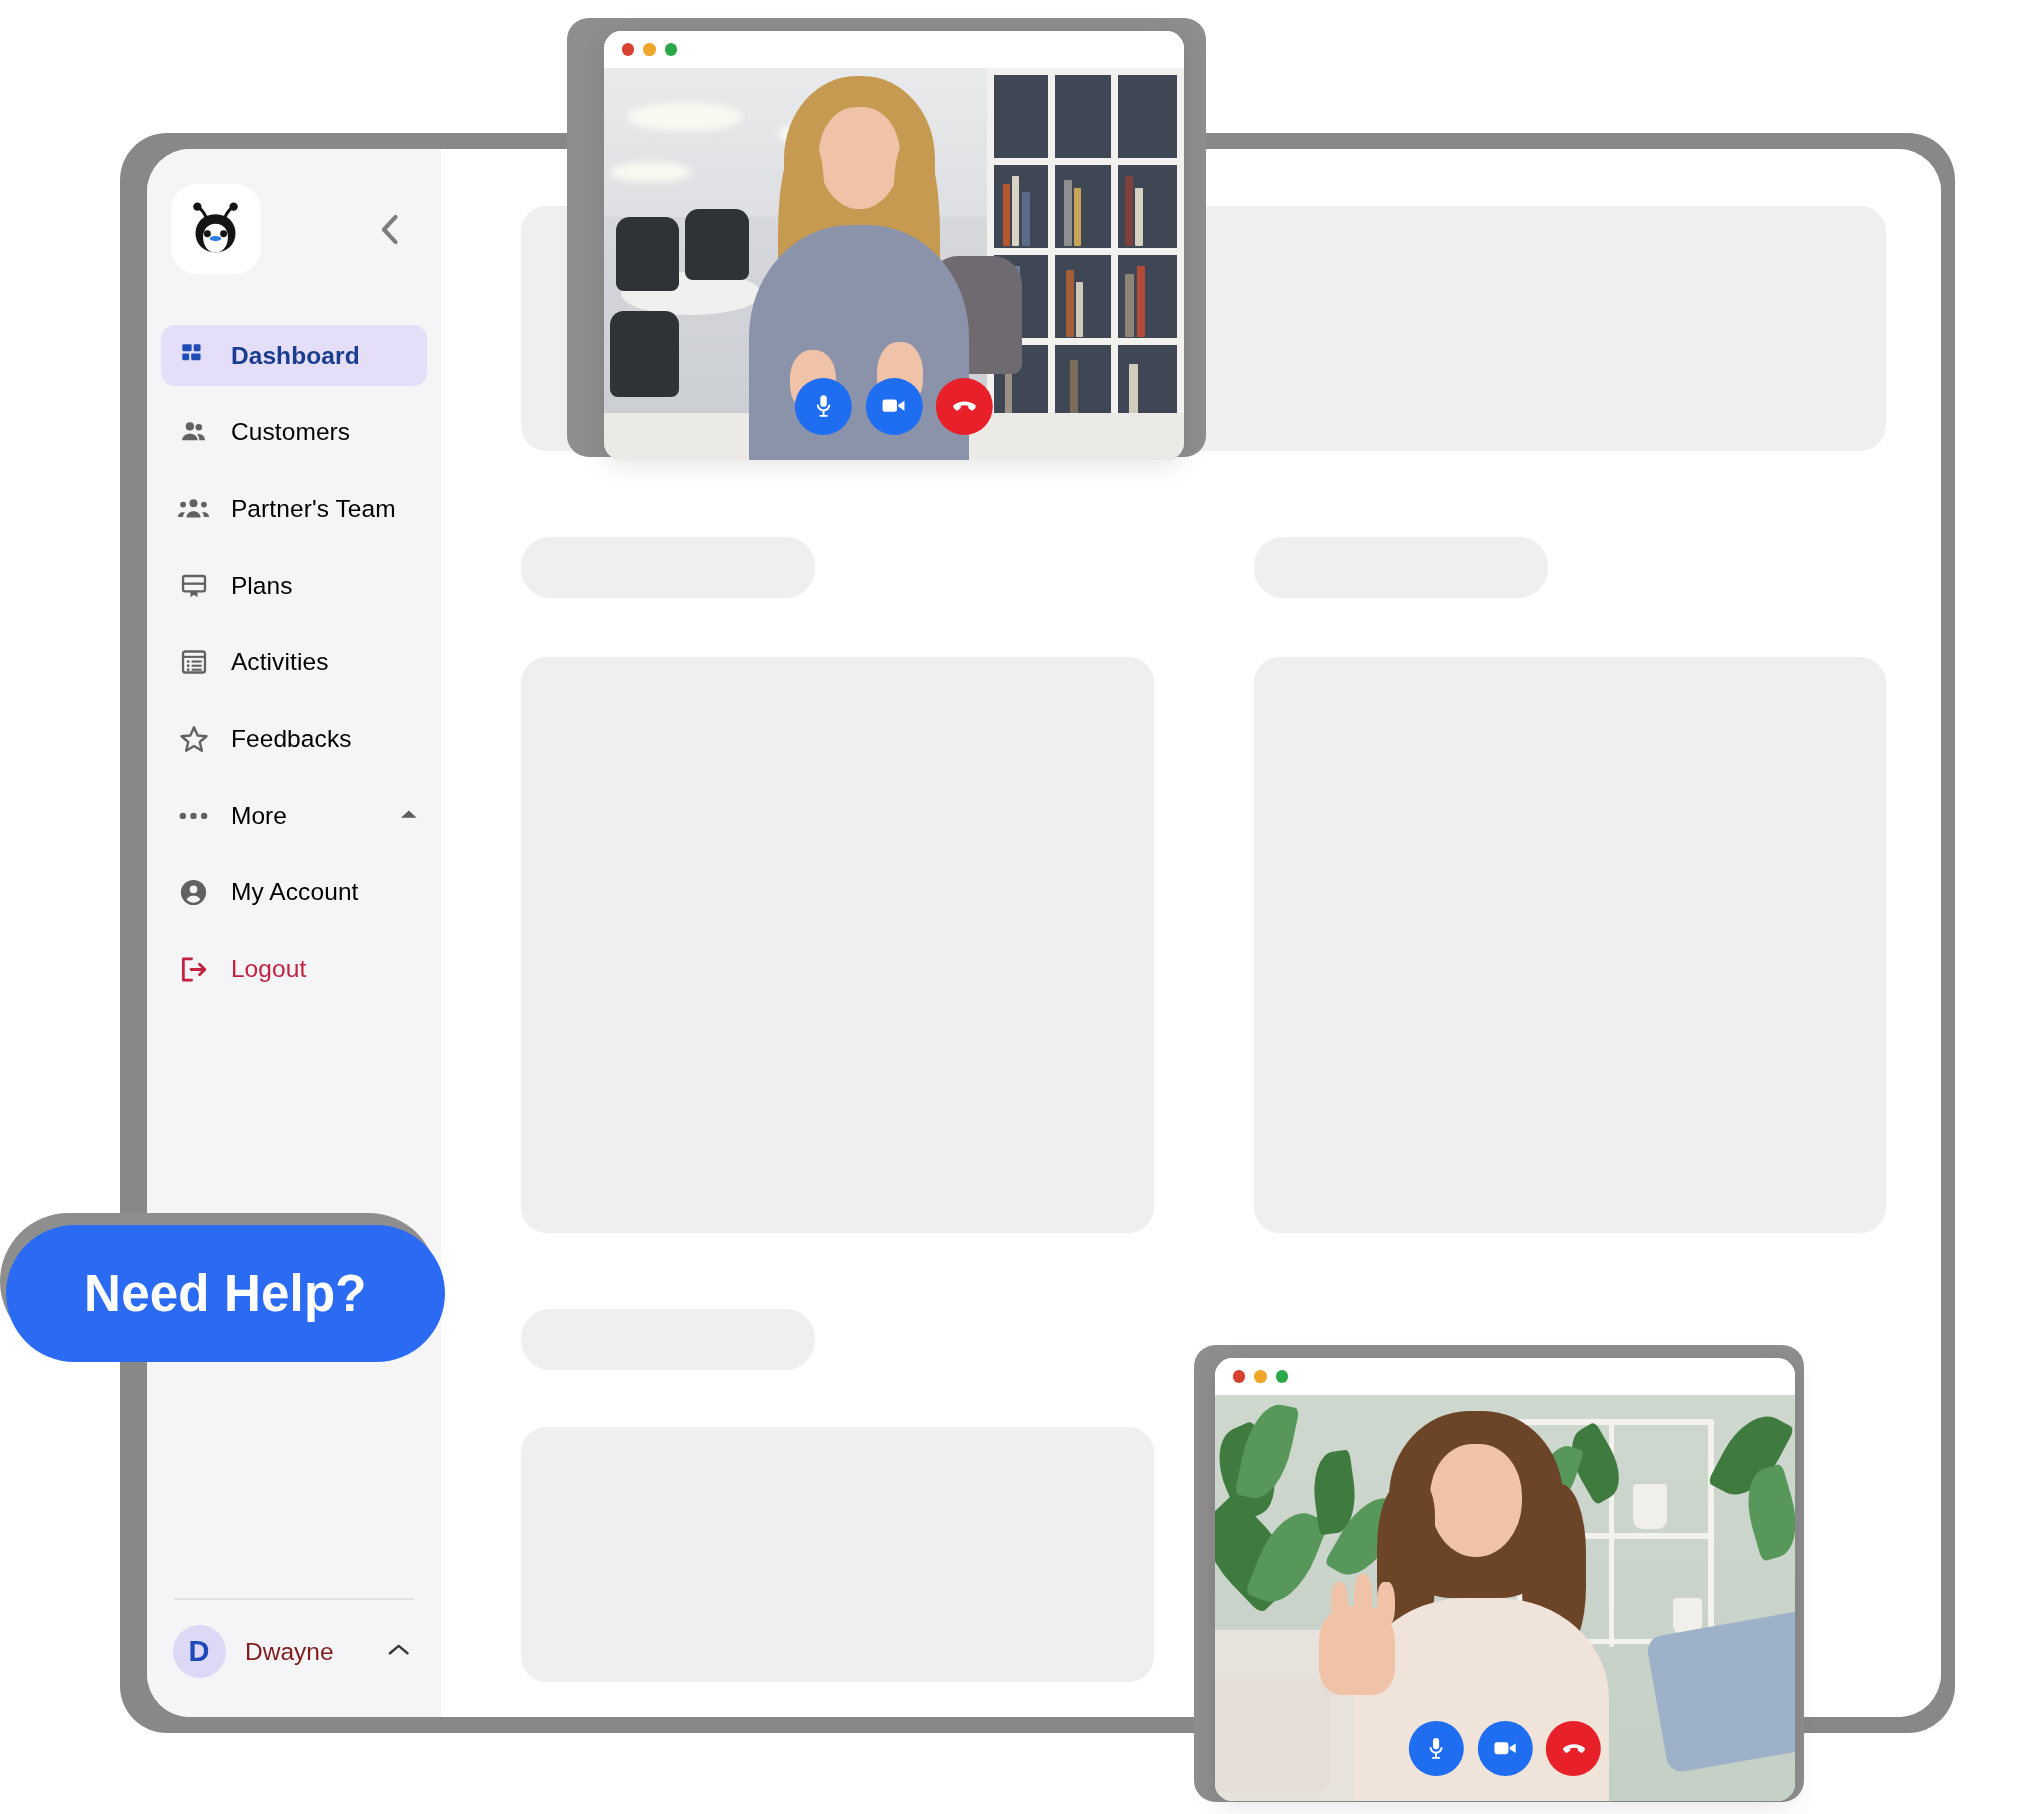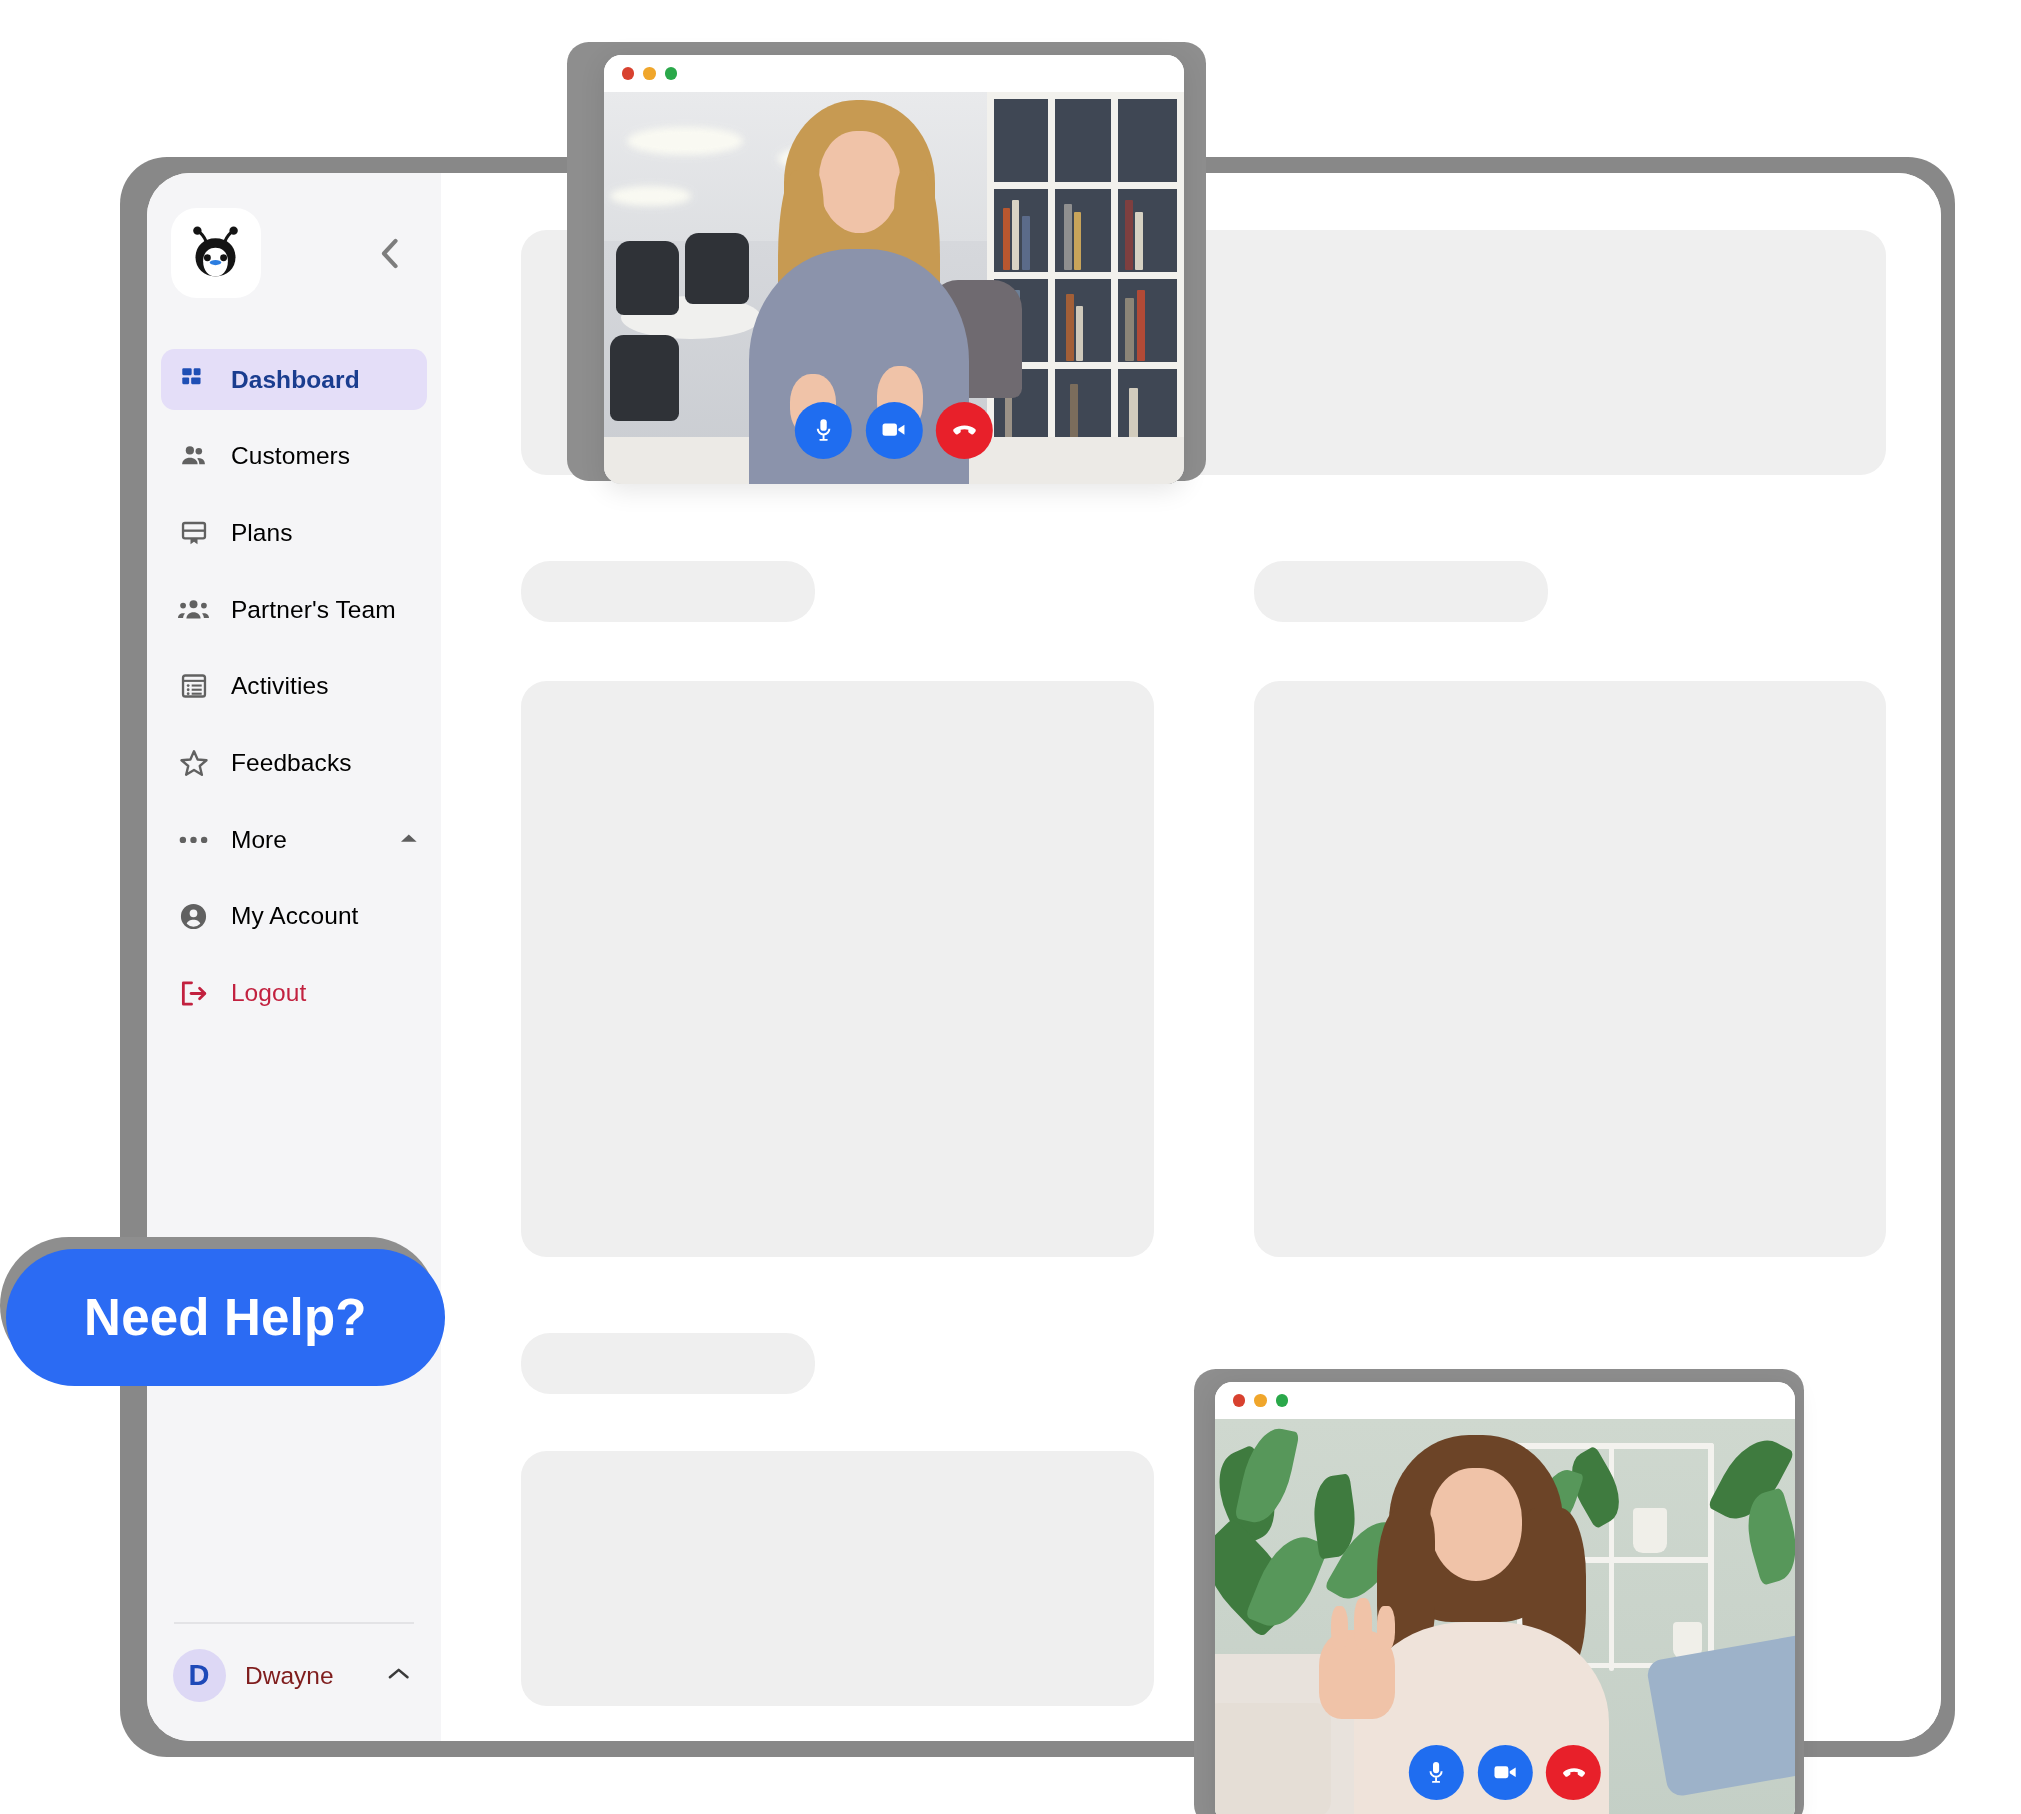--- a/index.html
+++ b/index.html
@@ -14,21 +14,20 @@
     position: relative;
     overflow: hidden;
   }
 
   
   #stage {
     position: absolute;
     inset: 0;
     width: 2021px;
     height: 1383px;
-    margin-top: 24px;
   }
 
   
   .app-shadow-frame {
     position: absolute;
     left: 120px;
     top: 133px;
     width: 1835px;
     height: 1600px;
     background: #888888;
@@ -425,41 +424,41 @@
               <circle cx="16.4" cy="7.6" r="2.7"></circle>
               <path d="M2.6 18.4c0-3.4 2.9-5.4 6.4-5.4s6.4 2 6.4 5.4z"></path>
               <path d="M16.2 13.2c3 .1 5.2 1.9 5.2 4.6v.6h-4.6c0-1.9-.6-3.6-1.8-4.8z"></path>
             </svg>
           </span>
           <span class="nav-label">Customers</span>
         </div>
 
         <div class="nav-item">
           <span class="nav-icon">
-            <svg width="28" height="28" viewBox="0 0 24 24" aria-hidden="true">
-              <rect x="2.6" y="3.4" width="18.8" height="13.2" rx="1.6" fill="none" stroke="currentColor" stroke-width="2"></rect>
-              <line x1="2.6" y1="10" x2="21.4" y2="10" stroke="currentColor" stroke-width="2"></line>
-              <path d="M9 16.6 h6 v5 l-3-2.2 -3 2.2 z" fill="currentColor"></path>
-            </svg>
-          </span>
-          <span class="nav-label">Plans</span>
-        </div>
-
-        <div class="nav-item">
-          <span class="nav-icon">
             <svg width="31" height="29" viewBox="0 0 28 22" fill="currentColor" aria-hidden="true">
               <circle cx="14" cy="6.2" r="3.6"></circle>
               <path d="M7.6 19.2c0-3.6 2.9-5.8 6.4-5.8s6.4 2.2 6.4 5.8z"></path>
               <circle cx="4.6" cy="7.4" r="2.6"></circle>
               <path d="M0 18.6c0-2.7 2-4.3 4.6-4.3.6 0 1.2.1 1.7.2-1 1.1-1.6 2.5-1.7 4.1z"></path>
               <circle cx="23.4" cy="7.4" r="2.6"></circle>
               <path d="M28 18.6c0-2.7-2-4.3-4.6-4.3-.6 0-1.2.1-1.7.2 1 1.1 1.6 2.5 1.7 4.1z"></path>
             </svg>
           </span>
           <span class="nav-label">Partner's Team</span>
+        </div>
+
+        <div class="nav-item">
+          <span class="nav-icon">
+            <svg width="28" height="28" viewBox="0 0 24 24" aria-hidden="true">
+              <rect x="2.6" y="3.4" width="18.8" height="13.2" rx="1.6" fill="none" stroke="currentColor" stroke-width="2"></rect>
+              <line x1="2.6" y1="10" x2="21.4" y2="10" stroke="currentColor" stroke-width="2"></line>
+              <path d="M9 16.6 h6 v5 l-3-2.2 -3 2.2 z" fill="currentColor"></path>
+            </svg>
+          </span>
+          <span class="nav-label">Plans</span>
         </div>
 
         <div class="nav-item">
           <span class="nav-icon">
             <svg width="28" height="28" viewBox="0 0 24 24" aria-hidden="true">
               <rect x="2.6" y="3" width="18.8" height="18" rx="2" fill="none" stroke="currentColor" stroke-width="2"></rect>
               <line x1="2.6" y1="7.6" x2="21.4" y2="7.6" stroke="currentColor" stroke-width="1.8"></line>
               <circle cx="7" cy="11.6" r="1.2" fill="currentColor"></circle>
               <circle cx="7" cy="15.2" r="1.2" fill="currentColor"></circle>
               <circle cx="7" cy="18.6" r="1.2" fill="currentColor"></circle>

